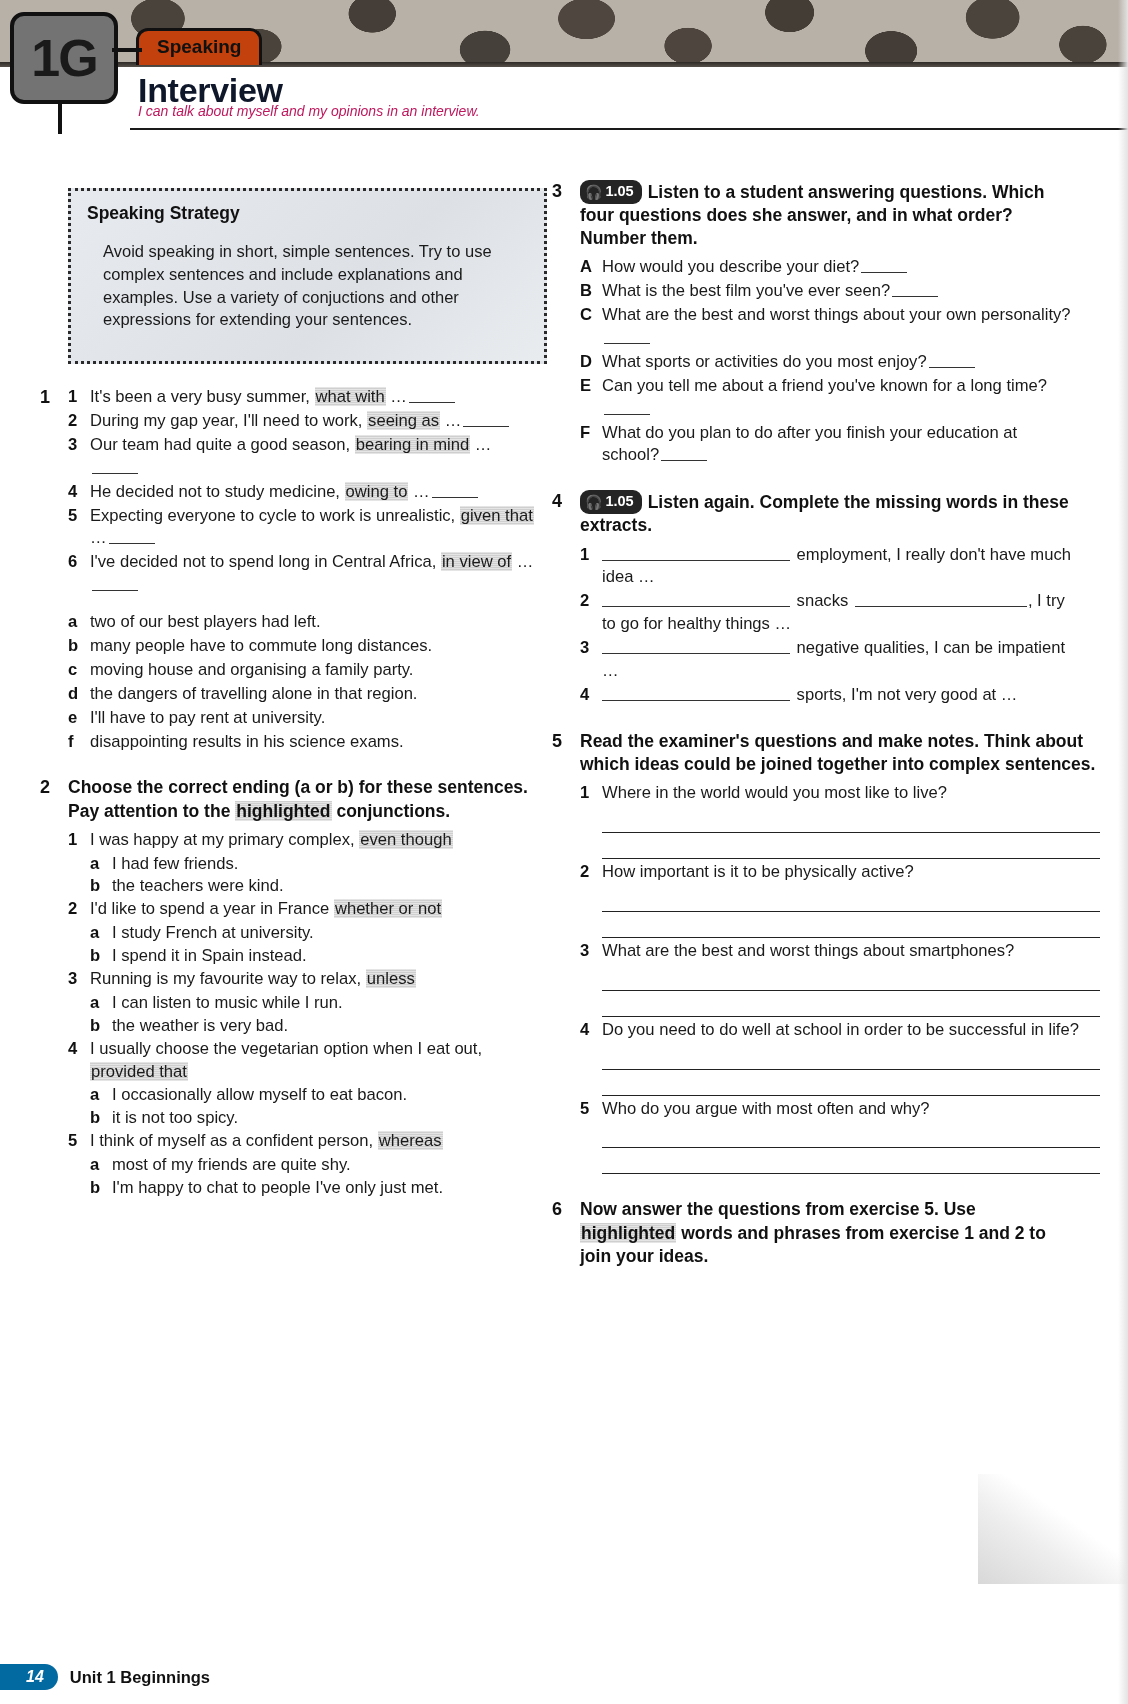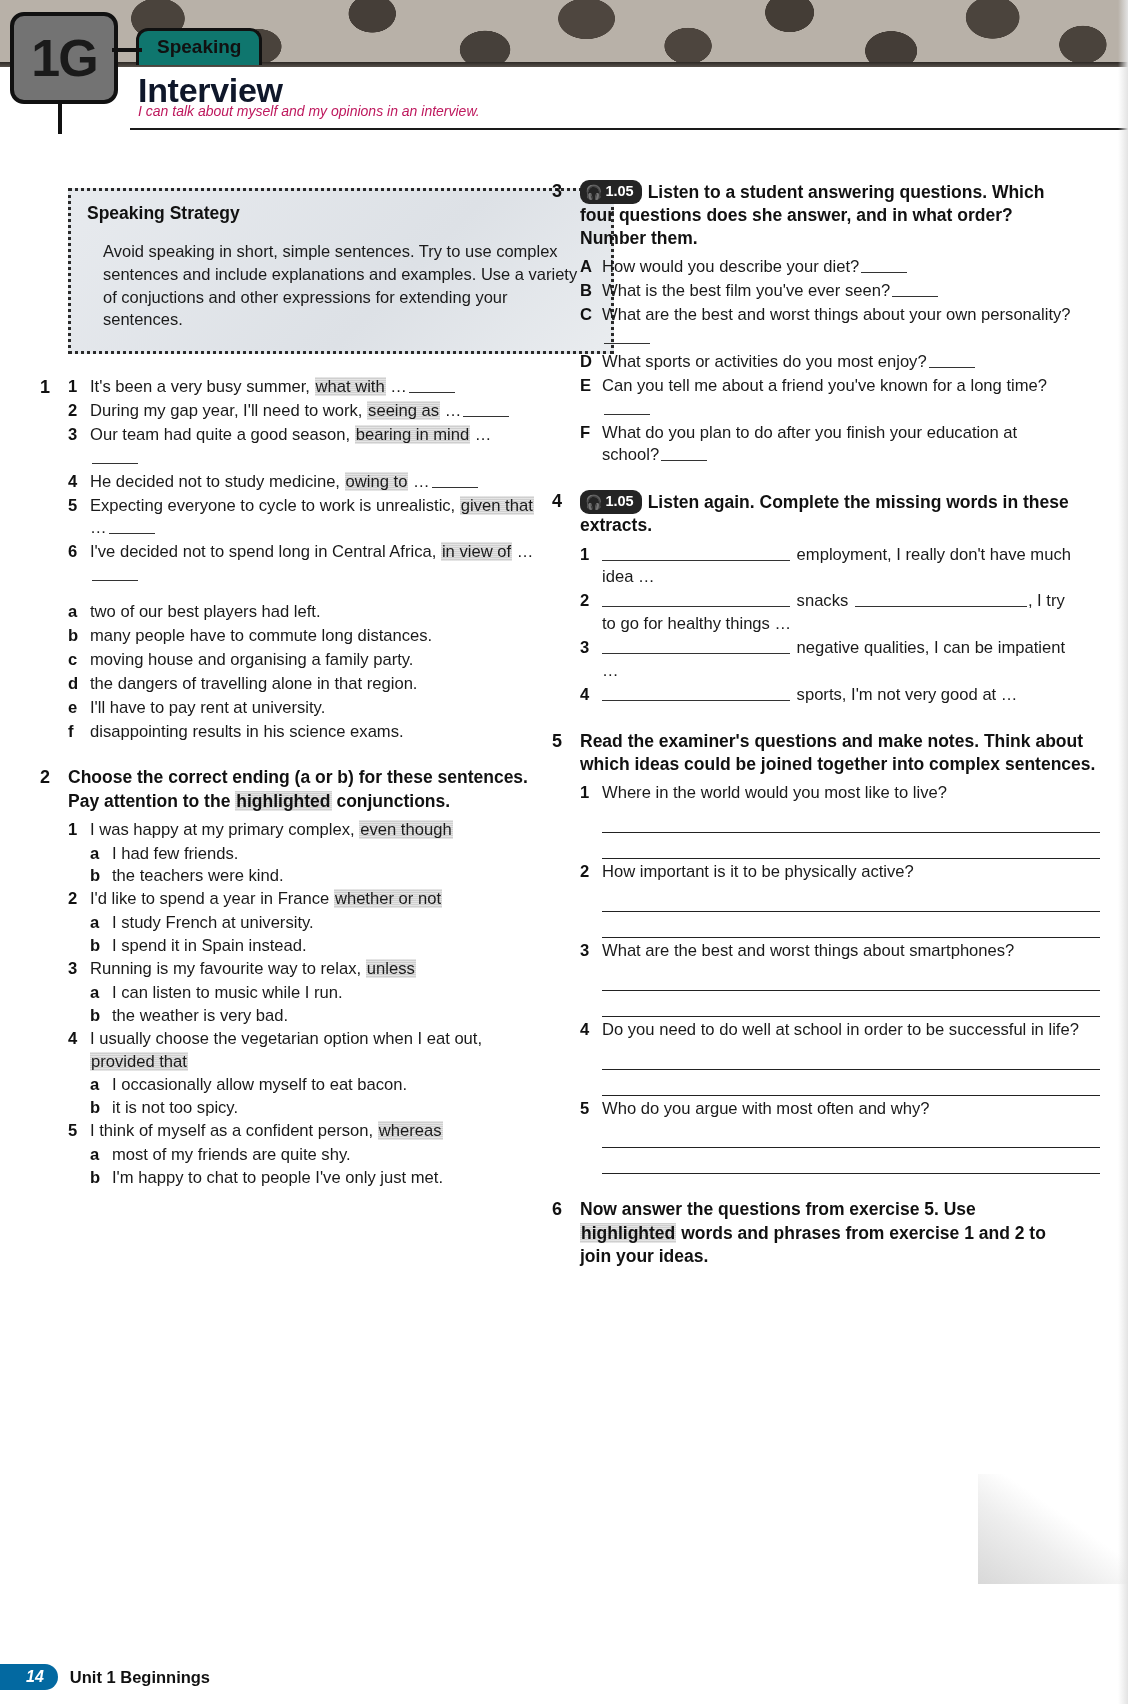--- a/index.html
+++ b/index.html
@@ -56,21 +56,21 @@
     color: #1a1a1a; line-height: 1;
   }
   .badge-stem {
     position: absolute; top: 104px; left: 58px;
     width: 4px; height: 30px; background: #111; z-index: 4;
   }
 
   
   .speaking-tab {
     position: absolute; top: 28px; left: 136px;
-    background: #0f766e;
+    background: #c2410c;
     border: 3px solid #111;
     border-bottom: none;
     border-radius: 12px 12px 0 0;
     padding: 5px 18px 7px 18px;
     z-index: 6;
   }
   .speaking-tab span { font-size: 19px; font-weight: bold; color: #111; }
   .tab-joint {
     position: absolute; top: 48px; left: 112px;
     width: 30px; height: 4px; background: #111; z-index: 7;
@@ -94,24 +94,24 @@
   }
   .col-right {
     position: absolute; top: 180px; left: 552px;
     width: 520px;
   }
 
   
   .strategy {
     position: relative;
     margin: 8px 0 0 28px;
-    width: 546px;
+    width: 479px;
     background: linear-gradient(135deg, #e7eaee 0%, #dde1e6 60%, #e9ecef 100%);
     border: 3px dotted #2a2a2a;
-    padding: 12px 16px 4px 16px;
+    padding: 12px 16px 14px 16px;
   }
   .strategy h3 { margin: 0 0 4px 0; font-size: 17.5px; font-weight: bold; color: #111; }
   .strategy p { margin: 16px; font-size: 16.5px; line-height: 1.38; color: #1a1a1a; }
 
   
   .ex { display: flex; margin-top: 22px; }
   .ex-num {
     width: 28px; flex: 0 0 28px;
     font-size: 18px; font-weight: bold; color: #111;
     padding-top: 1px;

